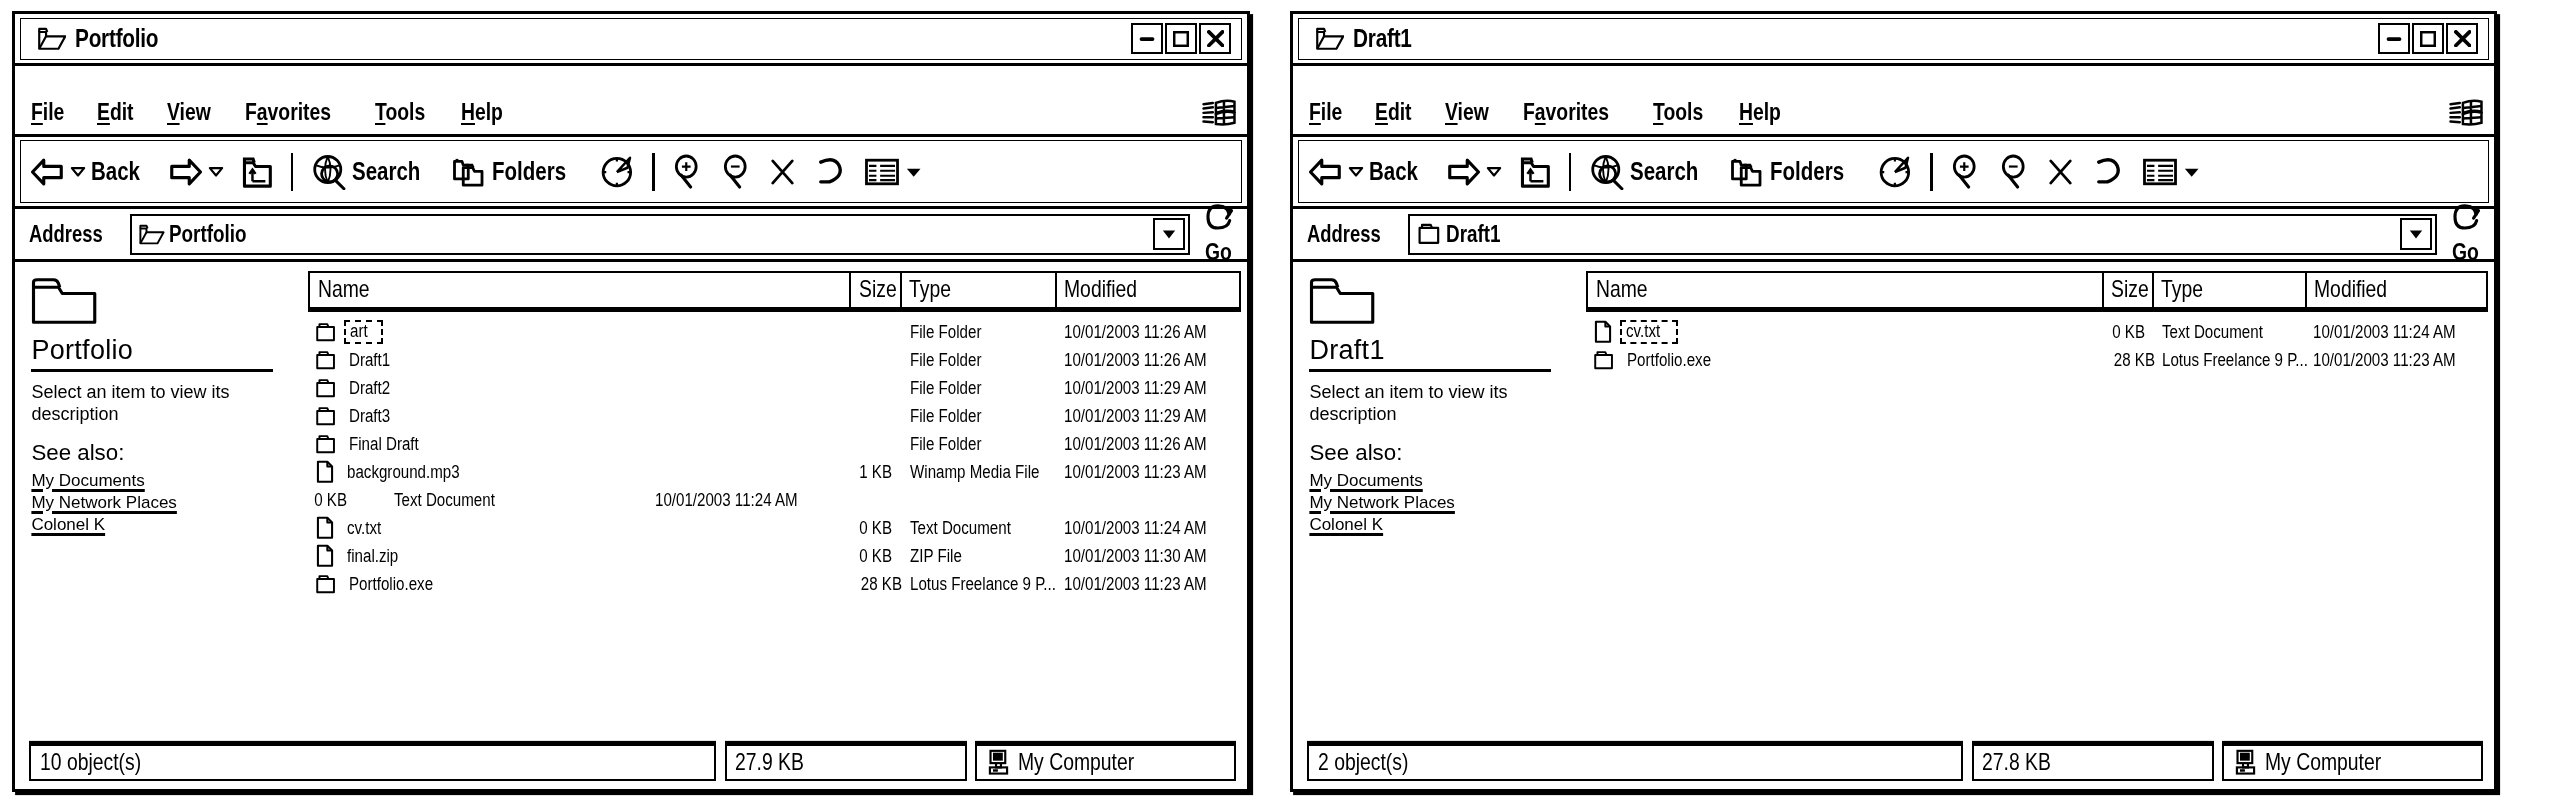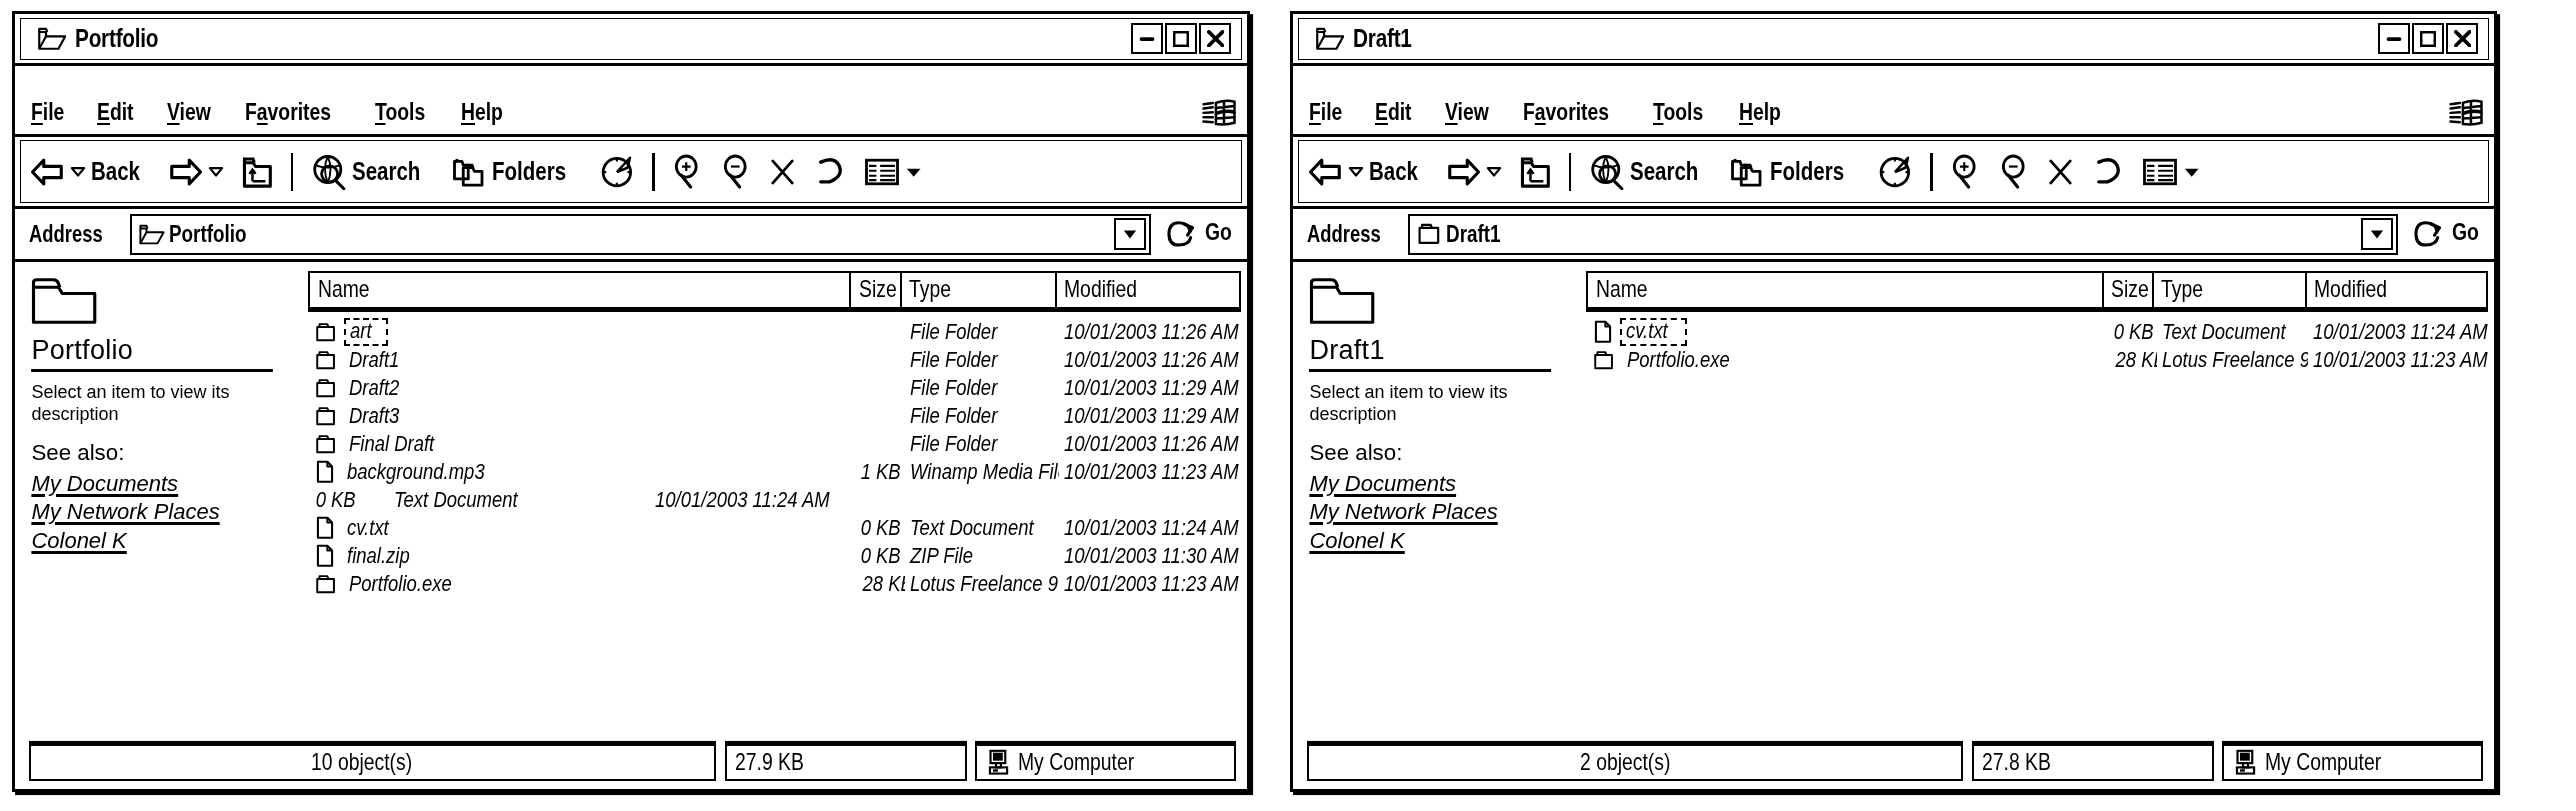--- a/index.html
+++ b/index.html
@@ -179,23 +179,24 @@
     white-space: nowrap;
   }
   .addr-drop {
     margin-left: auto;
     width: 32px; height: 32px;
     border: 2.5px solid #000;
     display:flex; align-items:center; justify-content:center;
     box-sizing: border-box;
   }
   .go-btn {
-    display: flex; align-items: flex-start; gap: 6.2px;
+    display: flex; align-items: flex-end; gap: 6.2px;
     margin-left: 13.7px; margin-right: 3.7px;
     cursor: default;
+    flex-direction: column;
   }
   .go-label {
     font-family: "Liberation Sans Narrow", "Liberation Sans", sans-serif;
     font-size: 23.6px; font-weight: bold;
     transform: scaleX(0.82); transform-origin:left center;
   }
 
   
   .content {
     flex: 1 1 auto;
@@ -225,29 +226,28 @@
   .panel-desc {
     font-size: 18px;
     line-height: 1.22;
     margin-bottom: 13.7px;
   }
   .panel-seealso-label {
     font-size: 22.3px;
     margin-bottom: 3.7px;
   }
   .panel-link {
-    font-size: 22px;
+    font-size: 17px;
     text-decoration: underline;
     text-underline-offset: 3.1px;
     text-decoration-thickness: 2.5px;
     display: block;
     line-height: 1.30;
     cursor: default;
     white-space: nowrap;
-    font-style: italic;
   }
 
   .listarea {
     flex: 1 1 auto;
     position: relative;
     display: flex;
     flex-direction: column;
     min-width: 0;
     padding-top: 8.7px;
     padding-right: 6.2px;
@@ -280,25 +280,24 @@
   .col-mod  { width: 310px; }
 
   .rows { flex: 1 1 auto; padding-top: 6.2px; }
   .row {
     display: flex;
     align-items: center;
     height: 28px;
   }
   .cell {
     font-family: "Liberation Sans Narrow", "Liberation Sans", sans-serif;
-    font-size: 22px;
+    font-size: 18px;
     white-space: nowrap;
     overflow: hidden;
     box-sizing: border-box;
-    font-style: italic;
   }
   .cell span.t { display:inline-block; transform: scaleX(0.84); transform-origin: left center; }
   .cell.size span.t { transform-origin: right center; }
   .cell.name { display: flex; align-items: center; gap: 7.4px; padding-left: 6.2px; }
   .cell.size { padding-right: 11.2px; }
   .cell.type { padding-left: 5px; }
   .cell.mod  { padding-left: 5px; }
   .name-text {
     padding: 1.9px 5px;
     display: inline-block;
@@ -322,21 +321,21 @@
   .status-cell {
     border: 2.5px solid #000;
     box-shadow: 0 -3.1px 0 0 #000;
     height: 37px;
     display: flex;
     align-items: center;
     padding: 0 8.7px;
     box-sizing: border-box;
     gap: 7.4px;
   }
-  .status-cell.grow { flex: 1 1 auto; justify-content: center; }
+  .status-cell.grow { flex: 1 1 auto; }
   .status-cell.size { width: 242px; }
   .status-cell.comp { width: 261px; }
   .status-text {
     font-family: "Liberation Sans Narrow", "Liberation Sans", sans-serif;
     font-size: 23.6px;
     white-space: nowrap;
     display: inline-block;
     transform: scaleX(0.82);
     transform-origin: left center;
   }

